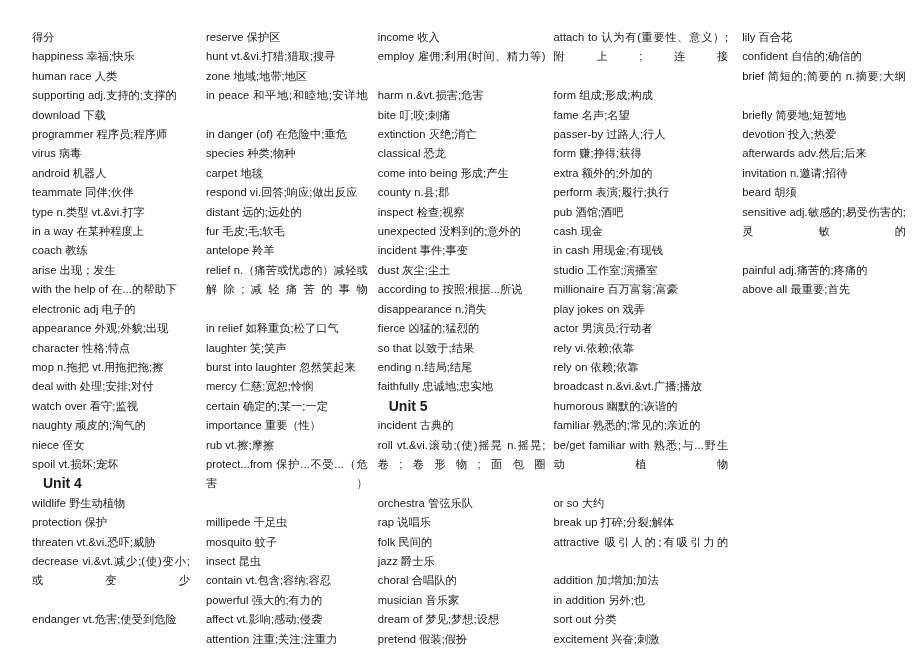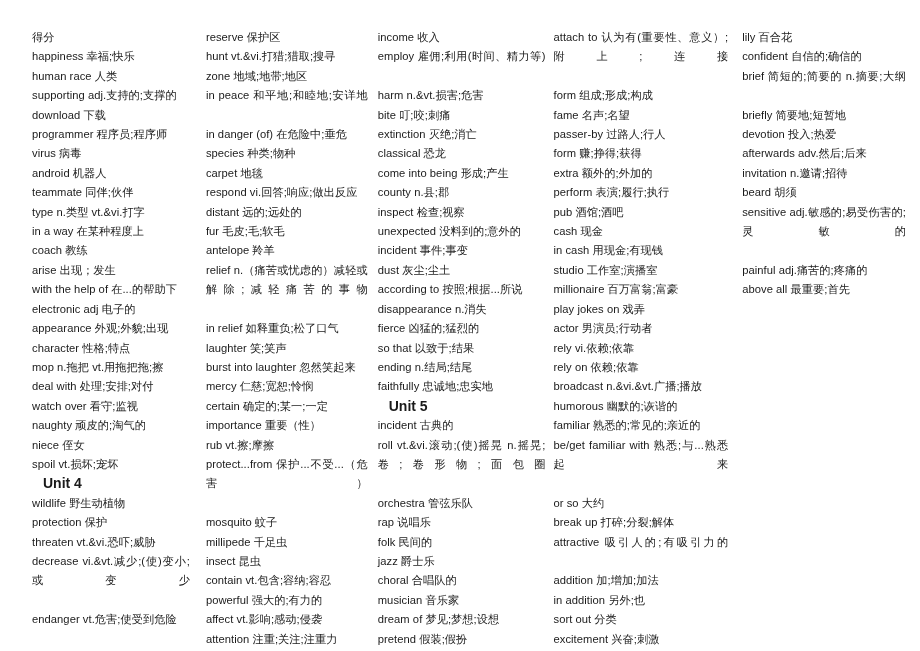--- a/index.html
+++ b/index.html
@@ -117,22 +117,22 @@
       <p class="entry nojust">antelope  羚羊</p>
       <p class="entry">relief  n.（痛苦或忧虑的）减轻或解除;减轻痛苦的事物</p>
       <p class="entry nojust">in relief  如释重负;松了口气</p>
       <p class="entry nojust">laughter  笑;笑声</p>
       <p class="entry nojust">burst into laughter  忽然笑起来</p>
       <p class="entry nojust">mercy  仁慈;宽恕;怜悯</p>
       <p class="entry nojust">certain  确定的;某一;一定</p>
       <p class="entry nojust">importance  重要（性）</p>
       <p class="entry nojust">rub vt.擦;摩擦</p>
       <p class="entry">protect...from                保护...不受...（危害）</p>
+      <p class="entry nojust">millipede  千足虫</p>
       <p class="entry nojust">mosquito  蚊子</p>
-      <p class="entry nojust">millipede  千足虫</p>
       <p class="entry nojust">insect  昆虫</p>
       <p class="entry nojust">contain vt.包含;容纳;容忍</p>
       <p class="entry nojust">powerful  强大的;有力的</p>
       <p class="entry nojust">affect vt.影响;感动;侵袭</p>
       <p class="entry nojust">attention  注重;关注;注重力</p>
       <p class="entry nojust">pay attention to  注意</p>
     </div>
     <div class="col col-3">
       <p class="entry nojust">income  收入</p>
       <p class="entry">employ   雇佣;利用(时间、精力等)</p>
@@ -177,21 +177,21 @@
       <p class="entry nojust">in cash  用现金;有现钱</p>
       <p class="entry nojust">studio  工作室;演播室</p>
       <p class="entry nojust">millionaire  百万富翁;富豪</p>
       <p class="entry nojust">play jokes on  戏弄</p>
       <p class="entry nojust">actor  男演员;行动者</p>
       <p class="entry nojust">rely vi.依赖;依靠</p>
       <p class="entry nojust">rely on  依赖;依靠</p>
       <p class="entry nojust">broadcast n.&amp;vi.&amp;vt.广播;播放</p>
       <p class="entry nojust">humorous  幽默的;诙谐的</p>
       <p class="entry nojust">familiar  熟悉的;常见的;亲近的</p>
-      <p class="entry">be/get  familiar  with   熟悉;与...熟悉起来</p>
+      <p class="entry">be/get  familiar  with   熟悉;与...野生动植物</p>
       <p class="entry nojust">or so  大约</p>
       <p class="entry nojust">break up  打碎;分裂;解体</p>
       <p class="entry">attractive    吸引人的;有吸引力的</p>
       <p class="entry nojust">addition  加;增加;加法</p>
       <p class="entry nojust">in addition  另外;也</p>
       <p class="entry nojust">sort out  分类</p>
       <p class="entry nojust">excitement  兴奋;刺激</p>
       <p class="entry nojust">ballad n.歌谣;情歌;民谣</p>
     </div>
     <div class="col col-5">

